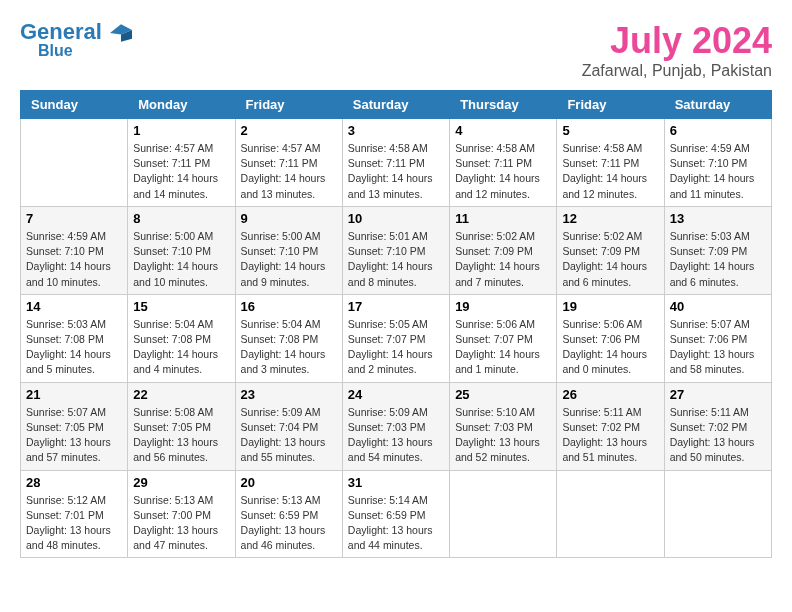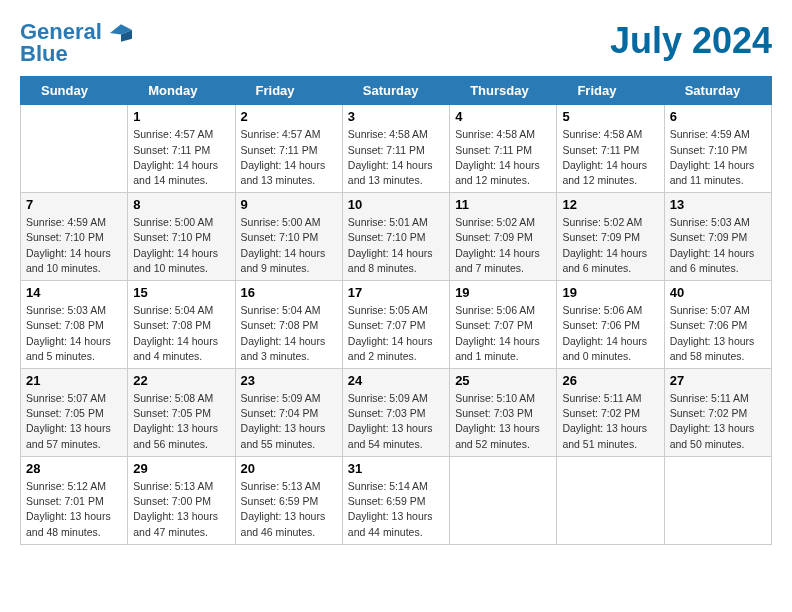--- a/index.html
+++ b/index.html
@@ -24,35 +24,35 @@
       width: 24px;
       height: 24px;
       margin-left: 2px;
     }
     .title-area {
       text-align: right;
     }
     .month-title {
       font-size: 36px;
       font-weight: bold;
-      color: #0369a1;
+      color: #ec4899;
     }
     .location {
       font-size: 16px;
       color: #555;
     }
     table {
       width: 100%;
       border-collapse: collapse;
       font-size: 11px;
     }
     thead tr th {
       background-color: #2a7ab5;
       color: #fff;
-      padding: 6px 20px;
+      padding: 6px 10px;
       text-align: left;
       font-size: 13px;
       font-weight: bold;
       border: 1px solid #2a7ab5;
     }
     tbody tr td {
       border: 1px solid #ccc;
       vertical-align: top;
       padding: 4px 5px;
       min-height: 80px;
@@ -88,25 +88,26 @@
       <div>
         <div style="display:flex;align-items:center;">
           <div style="font-size:22px;font-weight:bold;color:#333;line-height:1.1;">
             <span style="color:#2a7ab5;">General</span>
             <svg class="logo-icon" viewBox="0 0 30 24" style="display:inline-block;vertical-align:middle;width:22px;height:18px;">
               <polygon points="0,12 15,0 30,8 15,14" fill="#2a7ab5"></polygon>
               <polygon points="15,14 30,8 30,20 15,24" fill="#1a5a8a"></polygon>
             </svg>
           </div>
         </div>
-        <div style="font-size:22px;font-weight:bold;color:#2a7ab5;line-height:1.1;margin-top:-2px;">Blue</div>
+        <div style="font-size:16px;font-weight:bold;color:#2a7ab5;line-height:1.1;margin-top:-2px;margin-left:18px;">Blue</div>
       </div>
     </div>
     <div class="title-area">
       <div class="month-title">July 2024</div>
+      <div class="location">Zafarwal, Punjab, Pakistan</div>
     </div>
   </div>
 
   <table>
     <thead>
       <tr>
         <th>Sunday</th>
         <th>Monday</th>
         <th>Friday</th>
         <th>Saturday</th>

